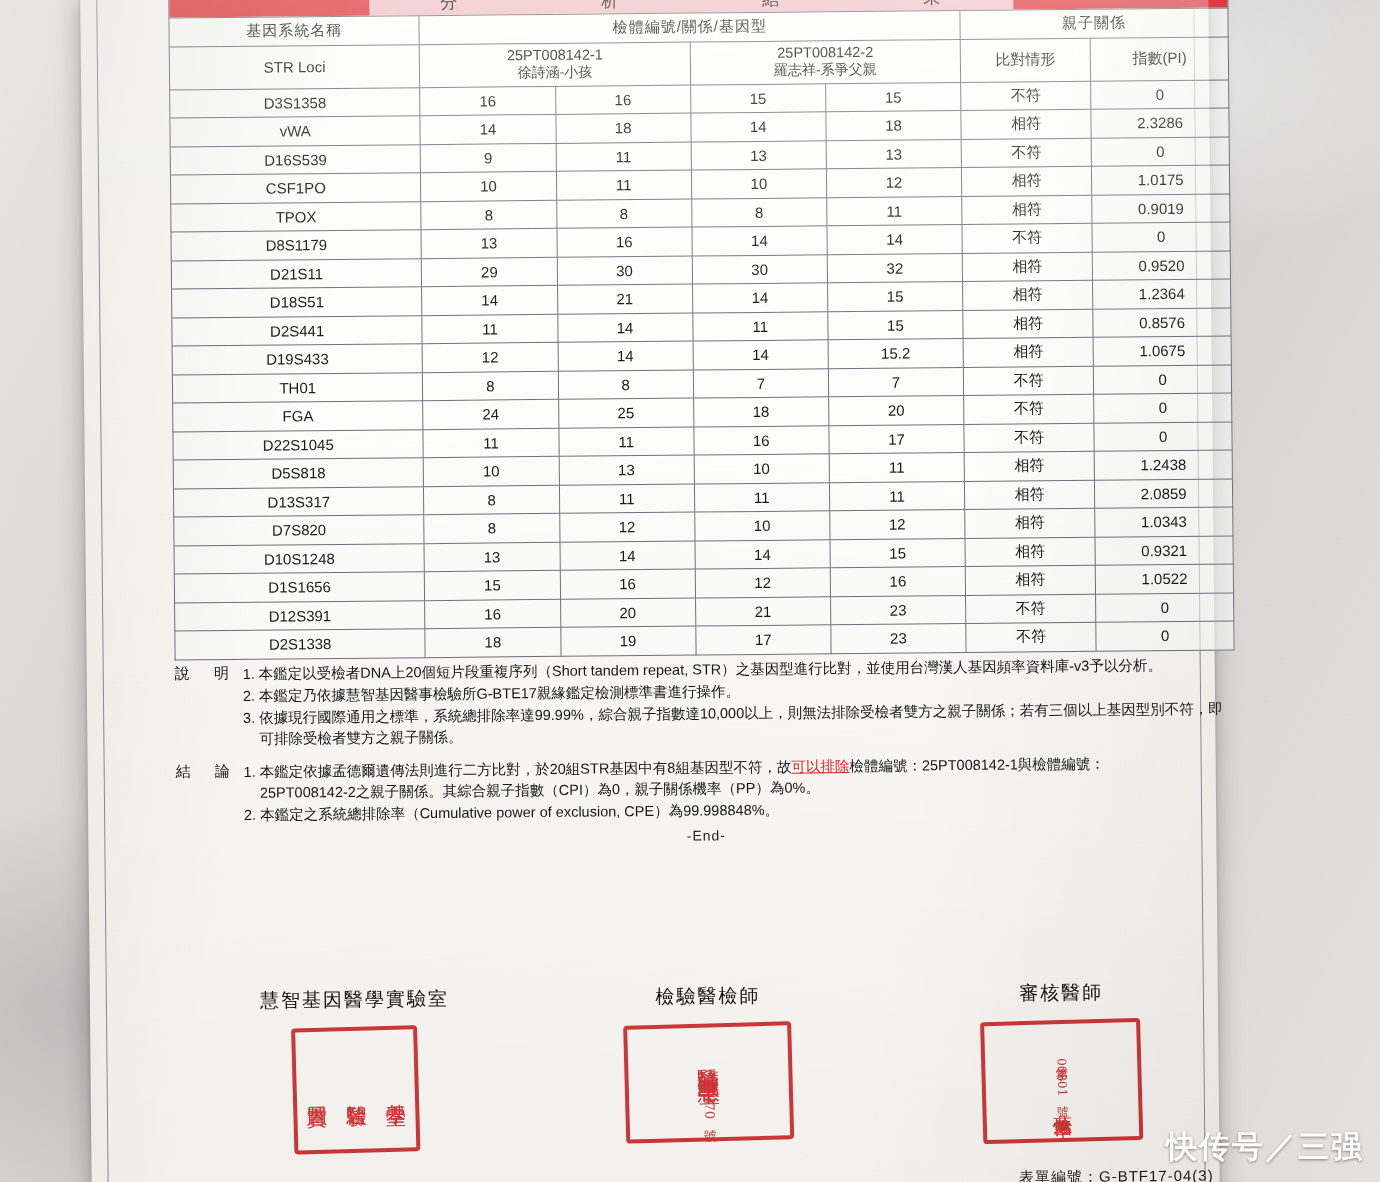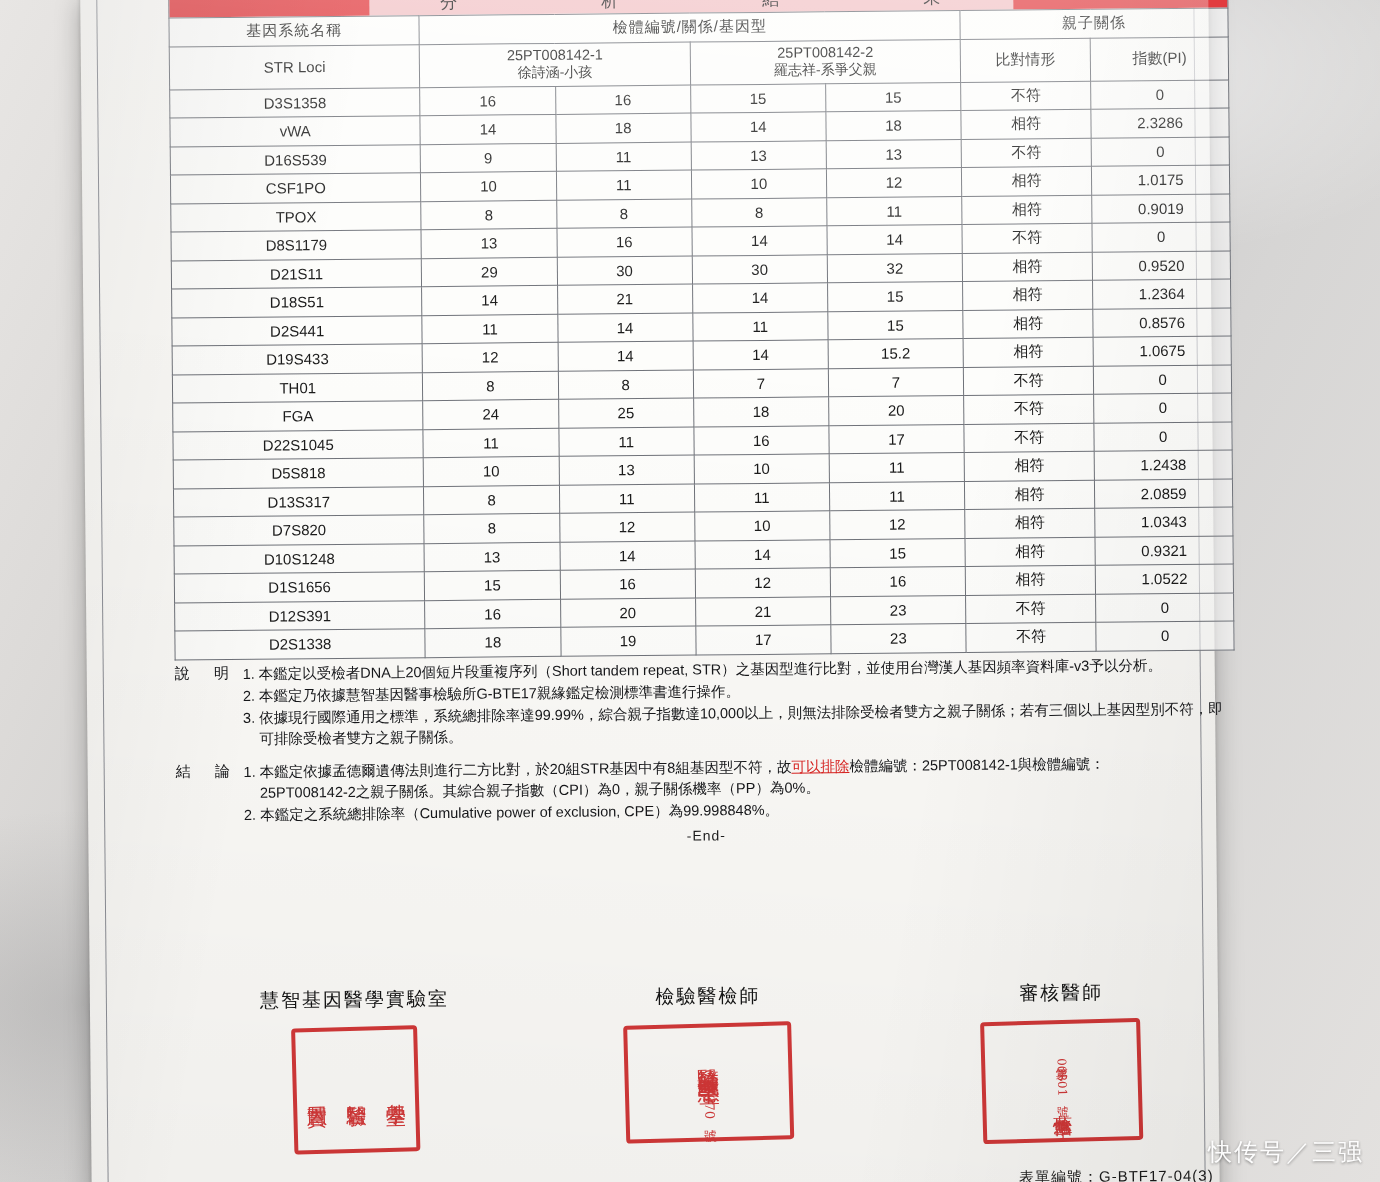--- a/index.html
+++ b/index.html
@@ -112,21 +112,21 @@
   .stamp.doc{width:152px;height:108px;display:block;padding-top:6px;}
   .stamp.doc .ln{display:block;text-align:center;font-size:19px;margin:4px 0;letter-spacing:2px;}
   .stamp.doc .ln.small{font-size:12px;letter-spacing:0;}
   
   .footer-right{
     position:absolute;right:6px;bottom:10px;font-size:15px;color:#1b1b1b;letter-spacing:1px;
   }
   
   .watermark{
     position:absolute;right:16px;bottom:14px;
-    font-size:24px;color:#ffffff;font-weight:normal;
+    font-size:31px;color:#ffffff;font-weight:bold;
     letter-spacing:2px;
     text-shadow:0 1px 3px rgba(0,0,0,.45);
     opacity:.95;
   }
 </style>
 </head>
 <body>
 
 <div class="bg"></div>
 

